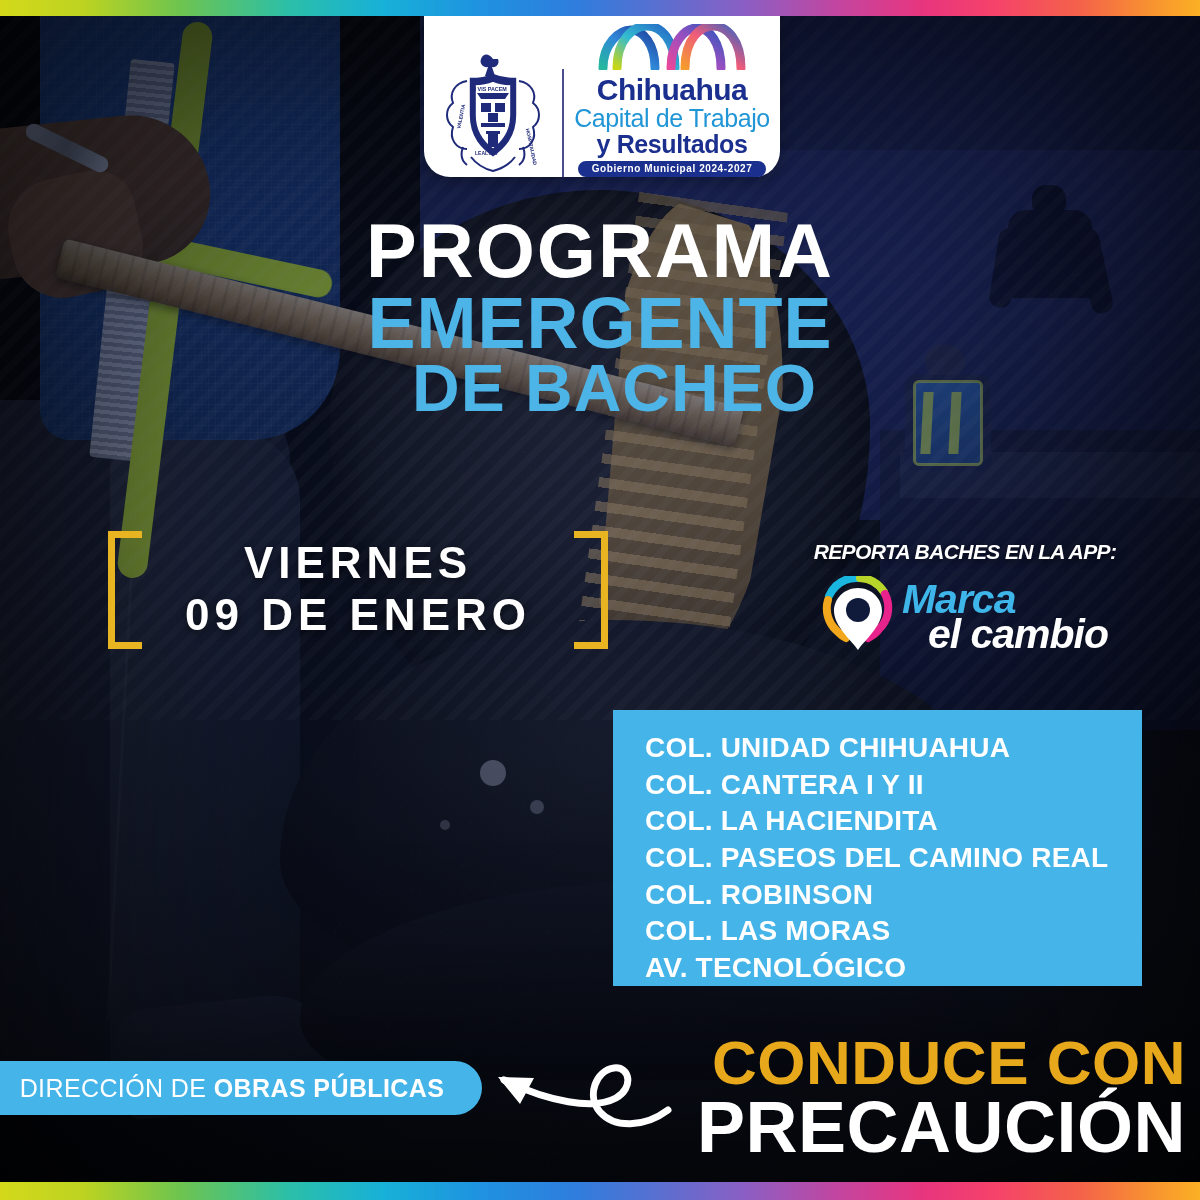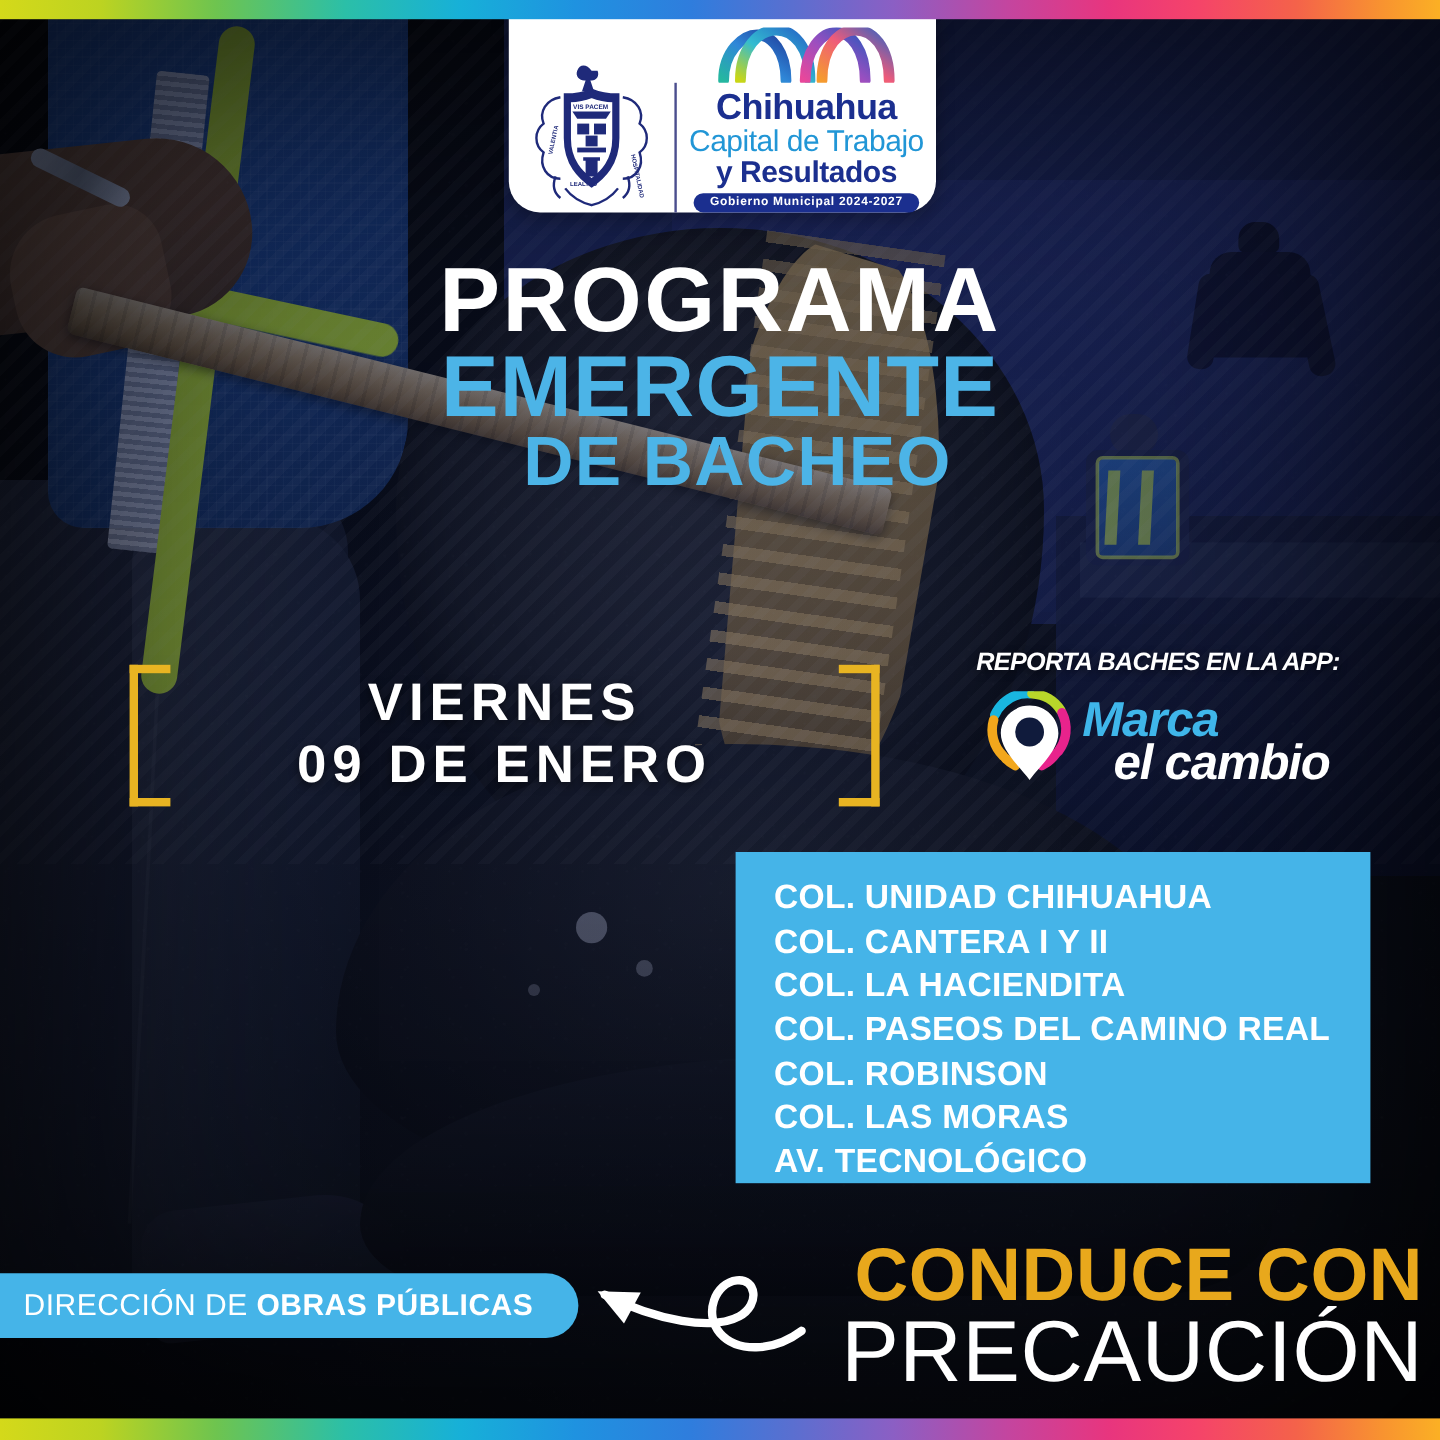--- a/index.html
+++ b/index.html
@@ -229,25 +229,25 @@
   .brand-ribbon{
     margin-top:4px; background:#1b2f8f; color:#fff; font-size:10px; font-weight:bold;
     letter-spacing:.6px; padding:3px 14px; border-radius:9px; white-space:nowrap;
   }
 
   
   .headline{ position:absolute; left:0; top:216px; width:1200px; z-index:30; text-align:center; }
   .h-line{ font-weight:bold; line-height:.92; letter-spacing:1px; }
   .h-1{ font-size:76px; color:#ffffff; letter-spacing:2px; }
   .h-2{ font-size:72px; color:#4cb4e7; margin-top:4px; letter-spacing:1px;}
-  .h-3{ font-size:58px; color:#4cb4e7; margin-top:2px; letter-spacing:1px;padding-left:29px;}
+  .h-3{ font-size:66px; color:#4cb4e7; margin-top:2px; letter-spacing:1px;padding-left:29px;}
 
   
   .date-block{
-    position:absolute; left:108px; top:548px; width:625px; height:130px; z-index:30;
+    position:absolute; left:108px; top:525px; width:500px; height:130px; z-index:30;
   }
   .brk{ position:absolute; top:6px; width:34px; height:118px; }
   .brk.l{ left:0; border-left:7px solid #e8b422; border-top:7px solid #e8b422; border-bottom:7px solid #e8b422; }
   .brk.r{ right:0; border-right:7px solid #e8b422; border-top:7px solid #e8b422; border-bottom:7px solid #e8b422; }
   .date-txt{
     position:absolute; left:60px; right:60px; top:12px; text-align:center;
     color:#fff; font-weight:bold; font-size:44px; line-height:1.18; letter-spacing:5px;
     text-shadow:0 2px 8px rgba(0,0,0,.55);
   }
 
@@ -281,21 +281,21 @@
   }
   .dir-text{ color:#fff; font-size:25px; letter-spacing:.4px; white-space:nowrap; }
   .dir-text b{ font-weight:bold; }
 
   .arrow-svg{ position:absolute; left:468px; bottom:60px; z-index:30; }
 
   .conduce{
     position:absolute; right:14px; bottom:40px; z-index:30; text-align:right; line-height:.9;
   }
   .c-1{ font-size:62px; font-weight:bold; color:#e8a81c; letter-spacing:.5px; }
-  .c-2{ font-size:72px; font-weight:normal; color:#ffffff; letter-spacing:.5px; margin-top:4px;}
+  .c-2{ font-size:72px; font-weight:bold; color:#ffffff; letter-spacing:.5px; margin-top:4px;}
 </style>
 </head>
 <body>
 
 <div id="poster">
 
   <div class="photo">
     <div class="photo-base"></div>
     <div class="wall"></div>
     <div class="wall2"></div>

